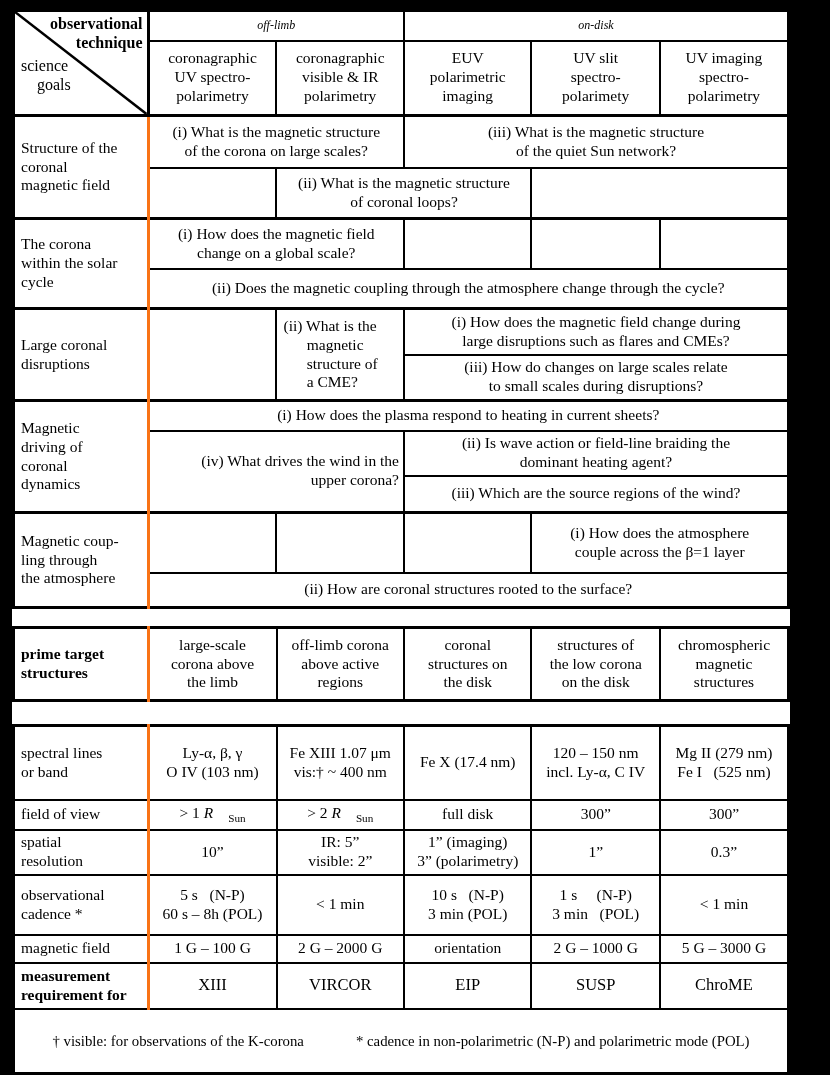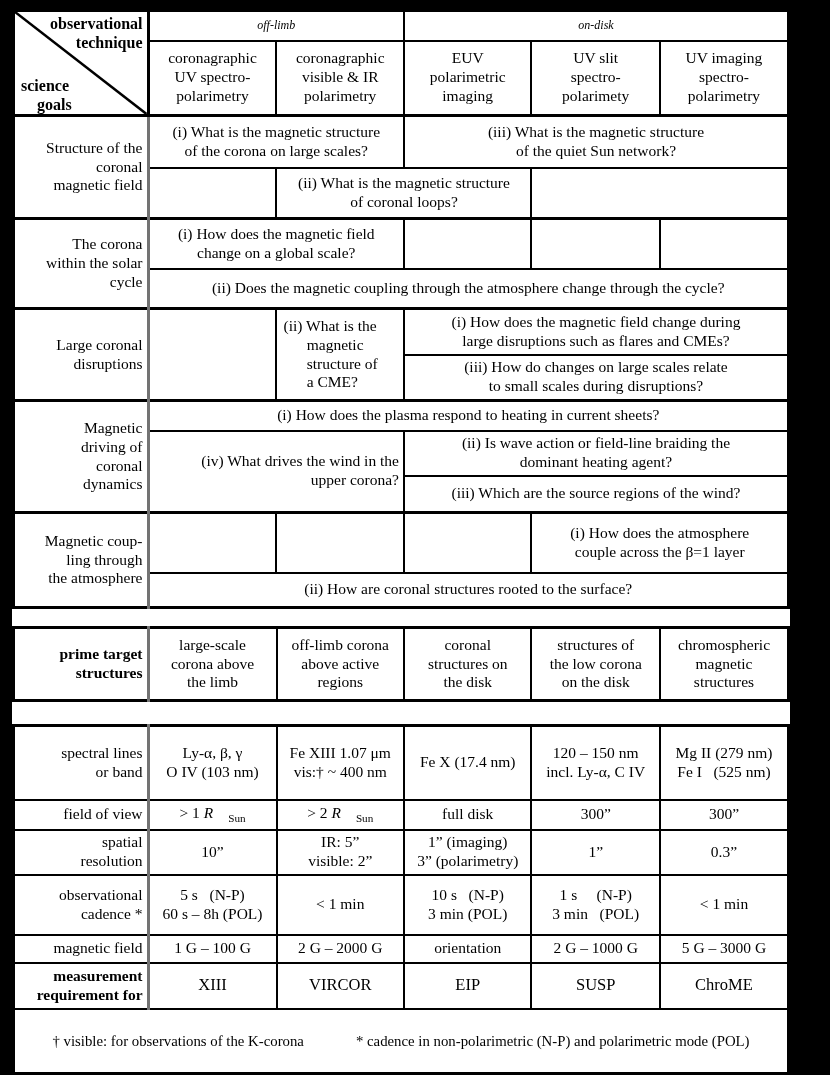--- a/index.html
+++ b/index.html
@@ -18,33 +18,33 @@
     vertical-align:middle;
     text-align:center;
     white-space:pre-line;
     font-size:15.5px;
     line-height:1.22;
     overflow:hidden;
   }
   .gap17{height:17px;background:#fff;}
   .gap22{height:22px;background:#fff;}
   .bt3 td{border-top:3px solid #000;margin-left:26px;}
-  td.lab{text-align:right;padding-left:6px;border-right:3px solid #737373;}
+  td.lab{text-align:left;padding-left:6px;border-right:3px solid #f97316;}
   td.bold{font-weight:bold;}
   td.ital{font-style:italic;font-size:12px;}
   
   .r30{height:30px}.r75{height:75px}.r52{height:52px}.r51{height:51px}
   .r50{height:50px}.r40{height:40px}.r46{height:46px}.r45{height:45px}
   .r37{height:37px}.r53{height:60px}.r35{height:35px}.r73{height:73px}
   .r58{height:74px}.r28{height:28px}
   
   td.corner{position:relative;padding:0;border-right:3px solid #000;}
   td.corner .diag{position:absolute;left:0;top:0;width:100%;height:100%;}
   .corner-top{position:absolute;top:2px;right:4px;text-align:right;font-weight:bold;font-size:16px;line-height:1.2;white-space:pre-line;}
-  .corner-bottom{position:absolute;bottom:0;left:6px;text-align:left;font-weight:bold;font-size:16px;line-height:1.2;white-space:pre-line;}
+  .corner-bottom{position:absolute;bottom:20px;left:6px;text-align:left;font-weight:normal;font-size:16px;line-height:1.2;white-space:pre-line;}
   .rsub{font-size:0.72em;margin-left:15px;}
   i.rsym{font-style:italic;}
   
   td.foot{border-top:2px solid #000;font-size:14.8px;padding:4px 2px;}
   .footwrap{display:flex;justify-content:center;gap:52px;white-space:nowrap;text-align:right;}
 </style>
 </head>
 <body>
 
 <div class="panel">

